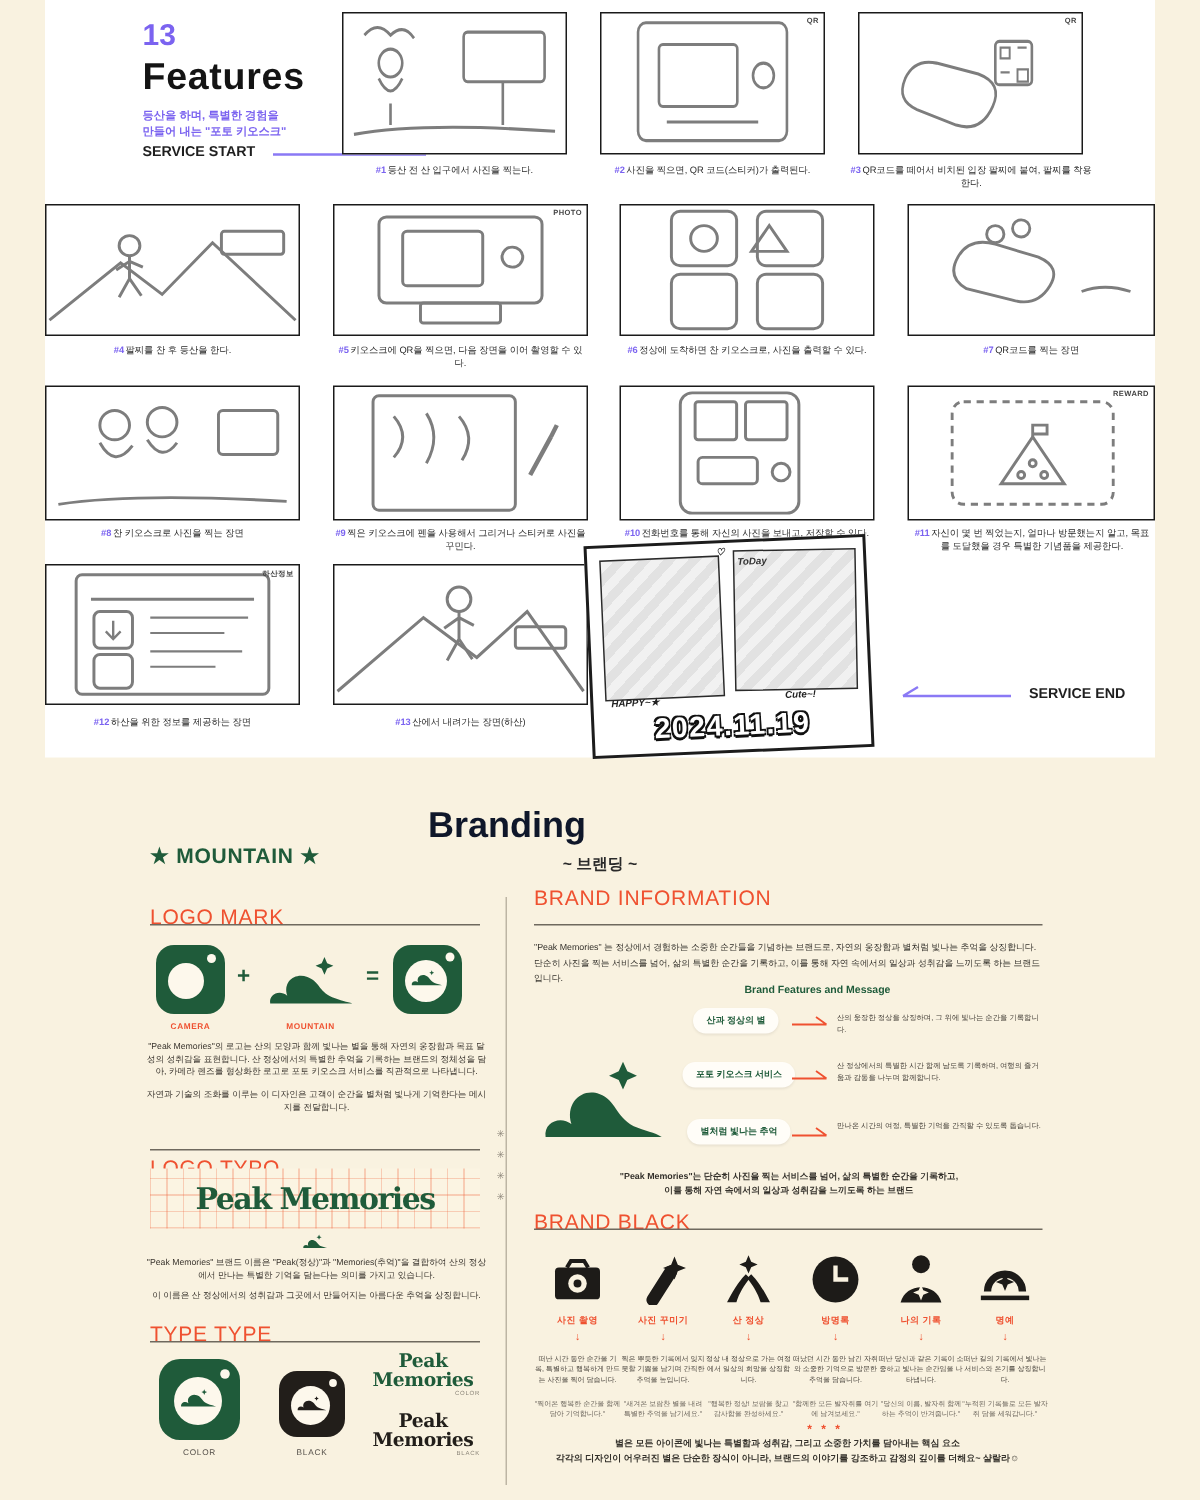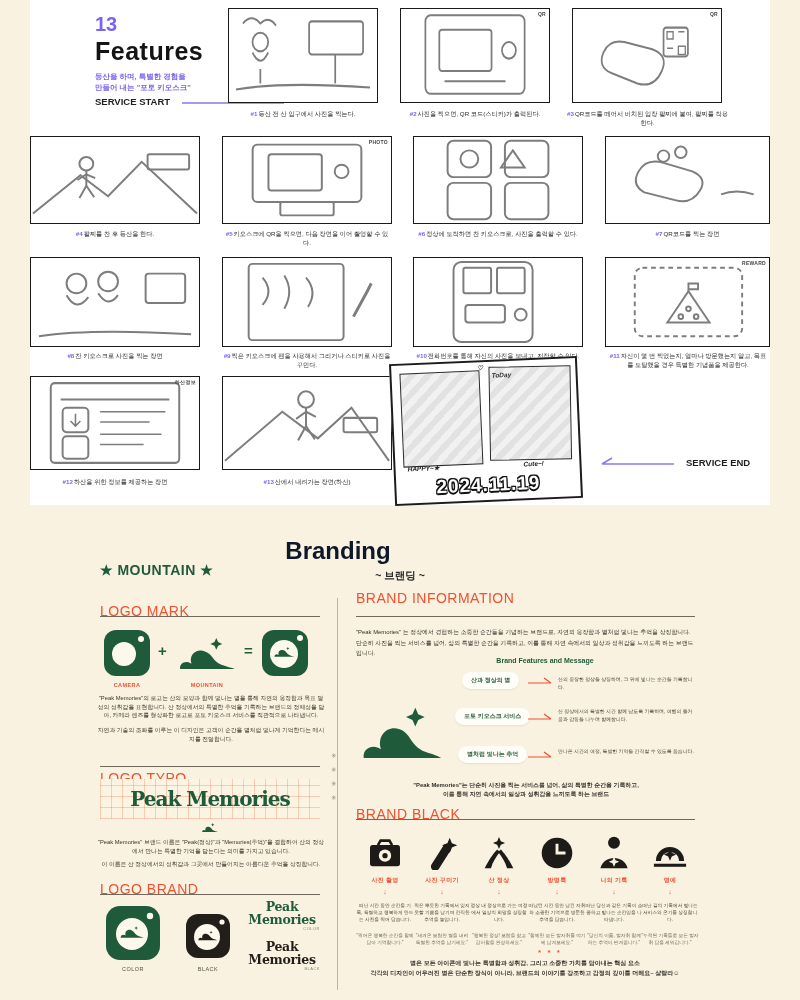--- a/index.html
+++ b/index.html
@@ -262,21 +262,21 @@
   <div class="abs gridbox" style="left:100px;top:779px;width:220px;height:40px">
     <div class="wordmark">Peak Memories</div>
   </div>
   <svg class="abs" style="left:201px;top:822px" width="18" height="12" viewBox="0 0 120 70">
     <path d="M78 2 l3.5 8 8 3.5 -8 3.5 -3.5 8 -3.5 -8 -8 -3.5 8 -3.5 z" fill="#1f5b3a"></path>
     <path d="M8 62 C6 50 20 44 30 52 C24 34 40 22 56 28 C72 34 70 46 88 54 C98 58 108 60 114 62 Z" fill="#1f5b3a"></path>
   </svg>
   <div class="abs small-para" style="left:96px;top:838px;width:230px">"Peak Memories" 브랜드 이름은 "Peak(정상)"과 "Memories(추억)"을 결합하여 산의 정상에서 만나는 특별한 기억을 담는다는 의미를 가지고 있습니다.</div>
   <div class="abs small-para" style="left:96px;top:860px;width:230px">이 이름은 산 정상에서의 성취감과 그곳에서 만들어지는 아름다운 추억을 상징합니다.</div>
 
-  <div class="abs h-orange" style="left:100px;top:881px">LOGO BRAND</div>
+  <div class="abs h-orange" style="left:100px;top:881px">TYPE TYPE</div>
   <div class="abs rule" style="left:100px;top:894px;width:220px"></div>
 
   <svg class="abs" style="left:106px;top:906px" width="54" height="54">
     <rect x="0" y="0" width="54" height="54" rx="14" fill="#1f5b3a"></rect>
     <circle cx="26" cy="28" r="16" fill="#fdf8ec"></circle>
     <circle cx="44" cy="10" r="3.2" fill="#fdf8ec"></circle>
     <g transform="translate(13,18) scale(0.22)">
         <path d="M78 10 l2.5 6 6 2.5 -6 2.5 -2.5 6 -2.5 -6 -6 -2.5 6 -2.5 z" fill="#1f5b3a"></path>
         <path d="M8 62 C6 50 20 44 30 52 C24 34 40 22 56 28 C72 34 70 46 88 54 C98 58 108 60 114 62 Z" fill="#1f5b3a"></path>
       </g>

